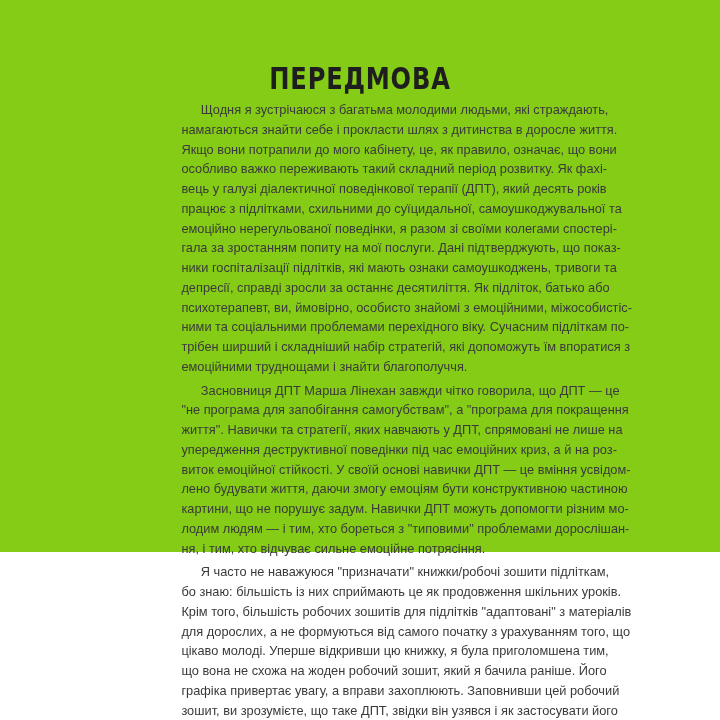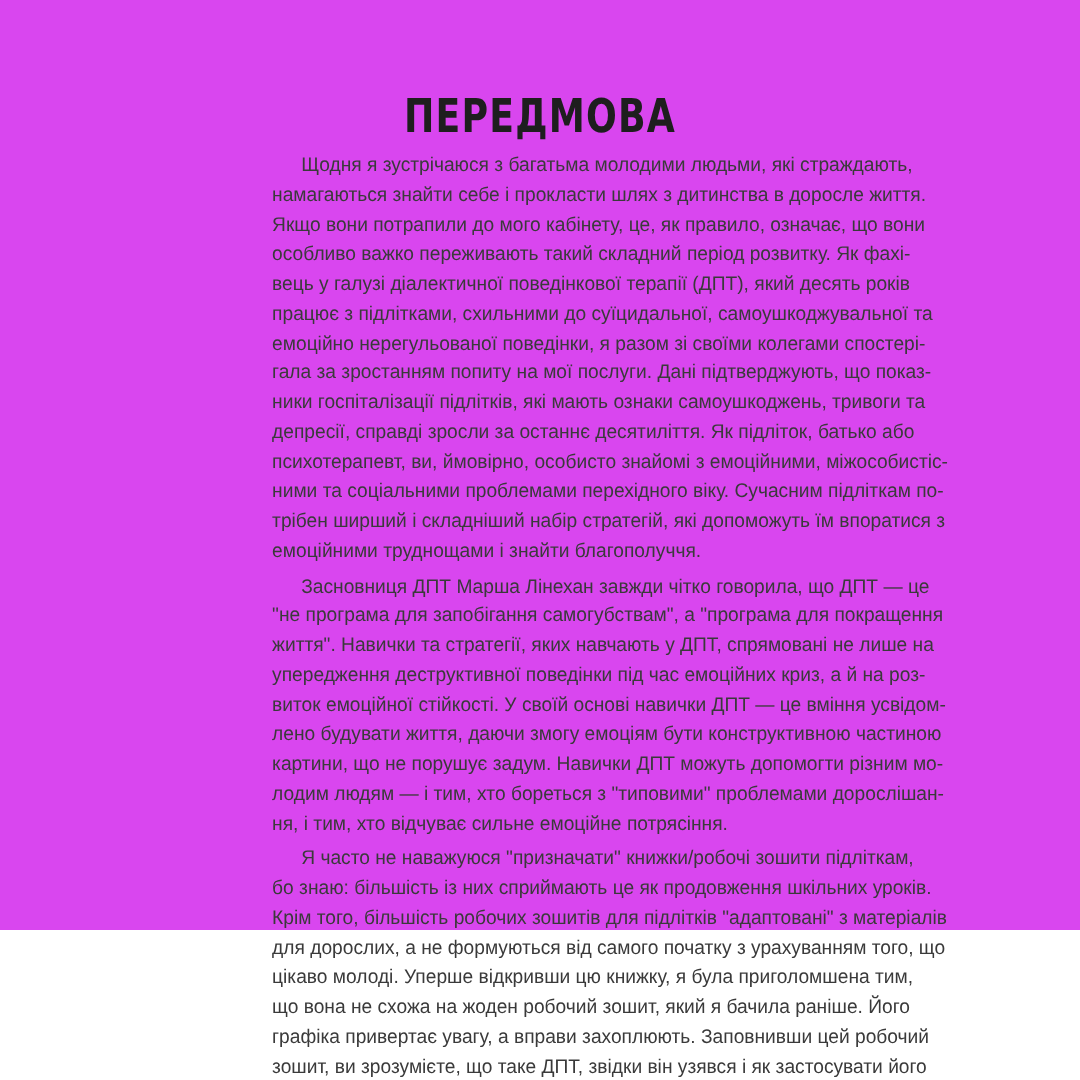--- a/index.html
+++ b/index.html
@@ -1,18 +1,18 @@
 <!DOCTYPE html>
 <html><head>
   <meta charset="utf-8">
   <style>
     html, body { margin: 0; padding: 0; background: #ffffff; }
     body { width: 720px; height: 720px; position: relative; overflow: hidden; }
     .page {
-      position: absolute; left: 0; top: 0; width: 720px; height: 620px; background: #d946ef;
+      position: absolute; left: 0; top: 0; width: 720px; height: 552px; background: #84cc16;
     }
     .title {
       position: absolute; left: 0; width: 720px; top: 58px; text-align: center;
       font-family: "DejaVu Sans", sans-serif; font-weight: bold;
       font-size: 31px; letter-spacing: 1px; color: #1e1e1e;
       transform: scaleX(0.78); transform-origin: 360px 0;
       line-height: 40px;
     }
     .body {
       position: absolute; left: 162px; top: 100px; width: 397px;

